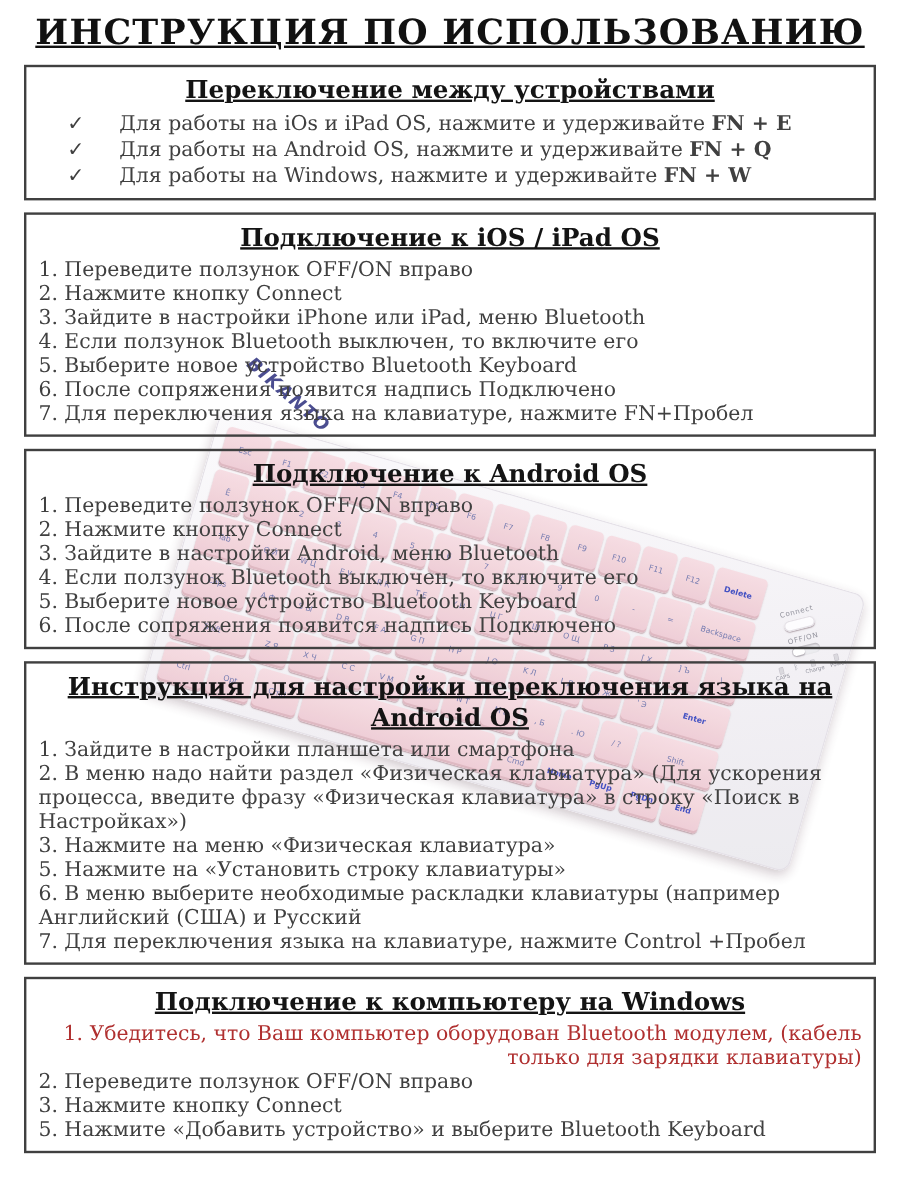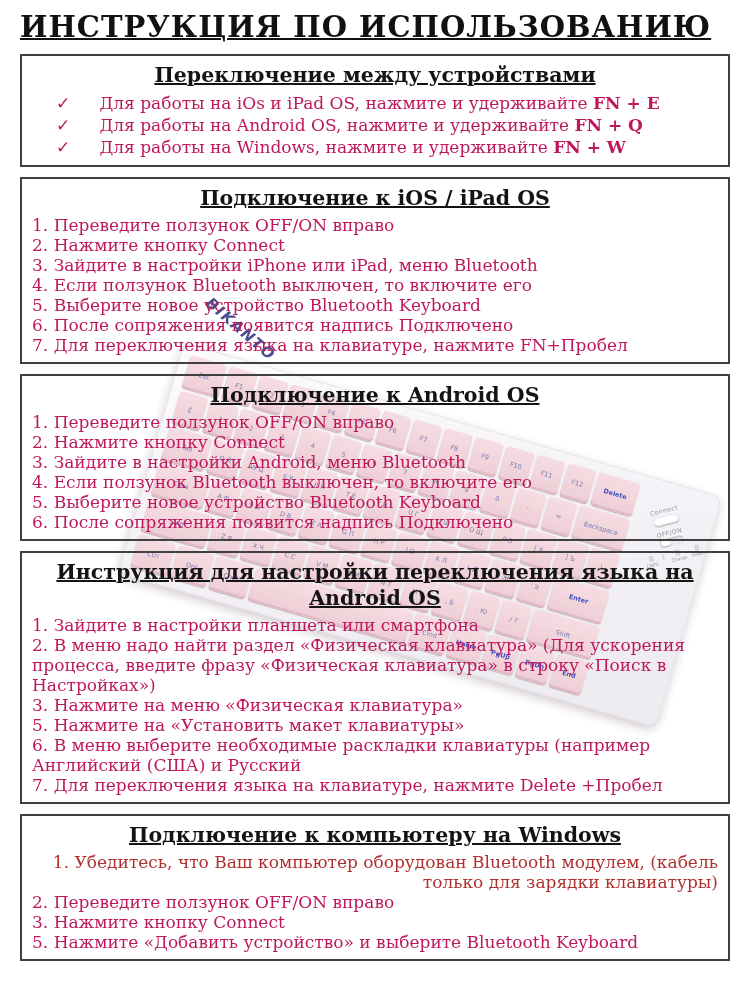--- a/index.html
+++ b/index.html
@@ -4,34 +4,34 @@
 <style>
   html,body{margin:0;padding:0;background:#ffffff;}
   .page{
     position:relative; width:750px; height:1000px; overflow:hidden;
     background:#ffffff; font-family:"DejaVu Serif","Liberation Serif",serif;
     color:#1b1b1b;
   }
   
   .doc{position:relative; z-index:2;}
   .title{
-    font-size:29px; font-weight:bold; letter-spacing:1px;
+    text-align:center; font-size:29px; font-weight:bold; letter-spacing:1px;
     margin:10px 20px 6px; text-decoration:underline; text-decoration-thickness:2px;
     color:#111;
   }
   .box{
     margin:10px 20px 5px; border:2px solid #404040; background:transparent;
     padding:3px 10px 7px;
   }
   .sec-heading{
     text-align:center; font-size:20.5px; line-height:26px; font-weight:bold;
     margin:3px 0 4px; text-decoration:underline; text-decoration-thickness:2px;
     color:#141414;
   }
-  .item{font-size:17px; line-height:20px; color:#be185d;}
+  .item{font-size:17px; line-height:20px; color:#404040;}
   .check-list .item{line-height:22px; padding-left:24px;}
   .check-list .marker{display:inline-block; width:16px; margin-right:22px;}
   .marker{white-space:nowrap;}
   .item .hotkey{font-family:"DejaVu Serif","Liberation Serif",serif;}
   .item.red, .item.red .marker, .item.red .text{color:#b03030;text-align:right;}
   
   .kbd{
     position:absolute; left:140px; top:415px; width:560px; height:240px;
     transform:rotate(16deg); z-index:1; opacity:.95;
   }
@@ -238,23 +238,23 @@
           <div class="item"><span class="marker">3.</span> <span class="text">Зайдите в настройки Android, меню Bluetooth</span></div>
           <div class="item"><span class="marker">4.</span> <span class="text">Если ползунок Bluetooth выключен, то включите его</span></div>
           <div class="item"><span class="marker">5.</span> <span class="text">Выберите новое устройство Bluetooth Keyboard</span></div>
           <div class="item"><span class="marker">6.</span> <span class="text">После сопряжения появится надпись Подключено</span></div>
         </section>
         <section class="box">
           <h2 class="sec-heading">Инструкция для настройки переключения языка на Android OS</h2>
           <div class="item"><span class="marker">1.</span> <span class="text">Зайдите в настройки планшета или смартфона</span></div>
           <div class="item"><span class="marker">2.</span> <span class="text">В меню надо найти раздел «Физическая клавиатура» (Для ускорения процесса, введите фразу «Физическая клавиатура» в строку «Поиск в Настройках»)</span></div>
           <div class="item"><span class="marker">3.</span> <span class="text">Нажмите на меню «Физическая клавиатура»</span></div>
-          <div class="item"><span class="marker">5.</span> <span class="text">Нажмите на «Установить макет клавиатуры»</span></div>
+          <div class="item"><span class="marker">5.</span> <span class="text">Нажмите на «Установить строку клавиатуры»</span></div>
           <div class="item"><span class="marker">6.</span> <span class="text">В меню выберите необходимые раскладки клавиатуры (например Английский (США) и Русский</span></div>
-          <div class="item"><span class="marker">7.</span> <span class="text">Для переключения языка на клавиатуре, нажмите Delete +Пробел</span></div>
+          <div class="item"><span class="marker">7.</span> <span class="text">Для переключения языка на клавиатуре, нажмите Control +Пробел</span></div>
         </section>
         <section class="box">
           <h2 class="sec-heading">Подключение к компьютеру на Windows</h2>
           <div class="item red"><span class="marker">1.</span> <span class="text">Убедитесь, что Ваш компьютер оборудован Bluetooth модулем, (кабель только для зарядки клавиатуры)</span></div>
           <div class="item"><span class="marker">2.</span> <span class="text">Переведите ползунок OFF/ON вправо</span></div>
           <div class="item"><span class="marker">3.</span> <span class="text">Нажмите кнопку Connect</span></div>
           <div class="item"><span class="marker">5.</span> <span class="text">Нажмите «Добавить устройство» и выберите Bluetooth Keyboard</span></div>
         </section>
       </div>
   </div>

